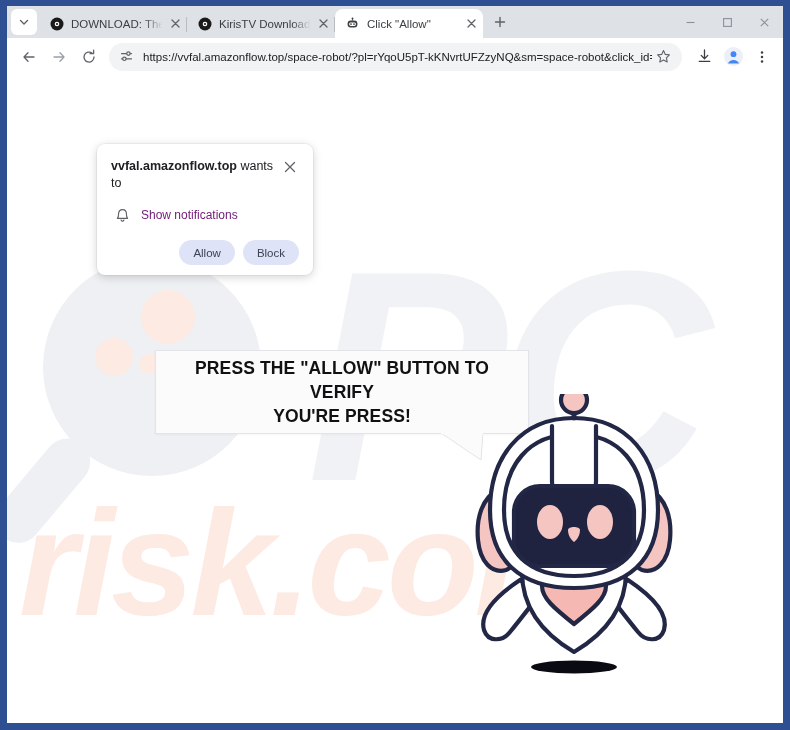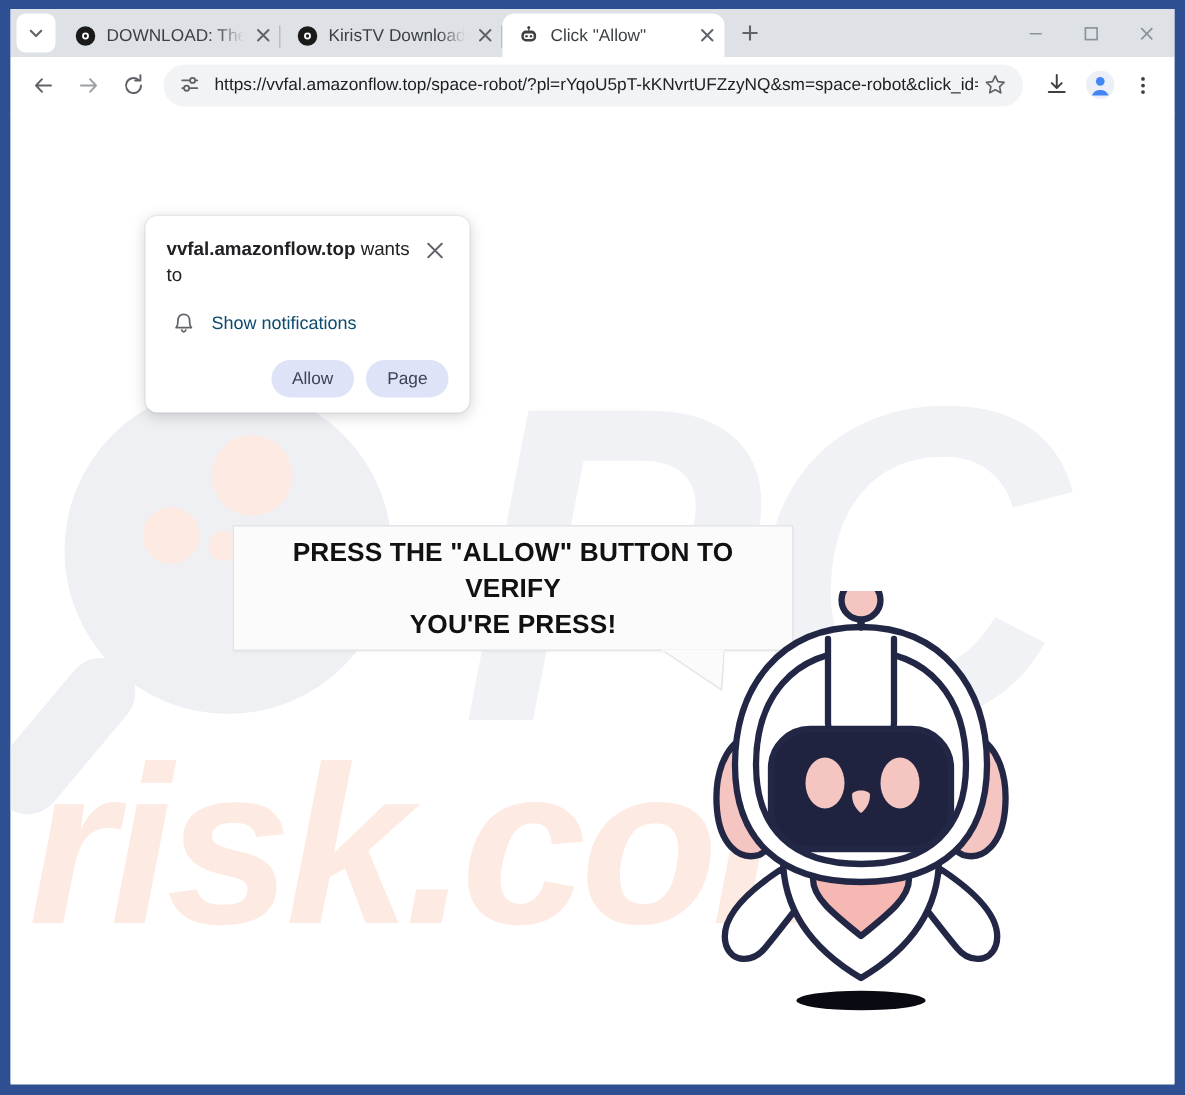--- a/index.html
+++ b/index.html
@@ -274,21 +274,21 @@
     padding-left: 2px;
   }
   .perm-row-icon {
     width: 18px; height: 18px;
     flex: none;
     margin-right: 10px;
     display: flex; align-items: center; justify-content: center;
   }
   .perm-row-label {
     font-size: 12px;
-    color: #0c4a6e;
+    color: #701a75;
   }
   .perm-actions {
     display: flex;
     justify-content: flex-end;
     gap: 8px;
     text-align: center;
   }
   .perm-btn {
     min-width: 48px;
     height: 25px;
@@ -534,20 +534,20 @@
           <svg width="15" height="15" viewBox="0 0 15 15">
             <path d="M7.5 1.6 C5.1 1.6 3.6 3.3 3.6 5.8 C3.6 9.2 2.4 10.4 2.4 10.4 H12.6 C12.6 10.4 11.4 9.2 11.4 5.8 C11.4 3.3 9.9 1.6 7.5 1.6 Z" fill="none" stroke="#5f6368" stroke-width="1.15" stroke-linejoin="round"></path>
             <path d="M6.1 12 C6.4 12.8 6.9 13.2 7.5 13.2 C8.1 13.2 8.6 12.8 8.9 12" fill="none" stroke="#5f6368" stroke-width="1.15" stroke-linecap="round"></path>
           </svg>
         </div>
         <span class="perm-row-label">Show notifications</span>
       </div>
 
       <div class="perm-actions">
         <div class="perm-btn">Allow</div>
-        <div class="perm-btn">Page</div>
+        <div class="perm-btn">Block</div>
       </div>
     </div>
 
   </div>
 
 </div>
 </div>
 
 </body></html>

